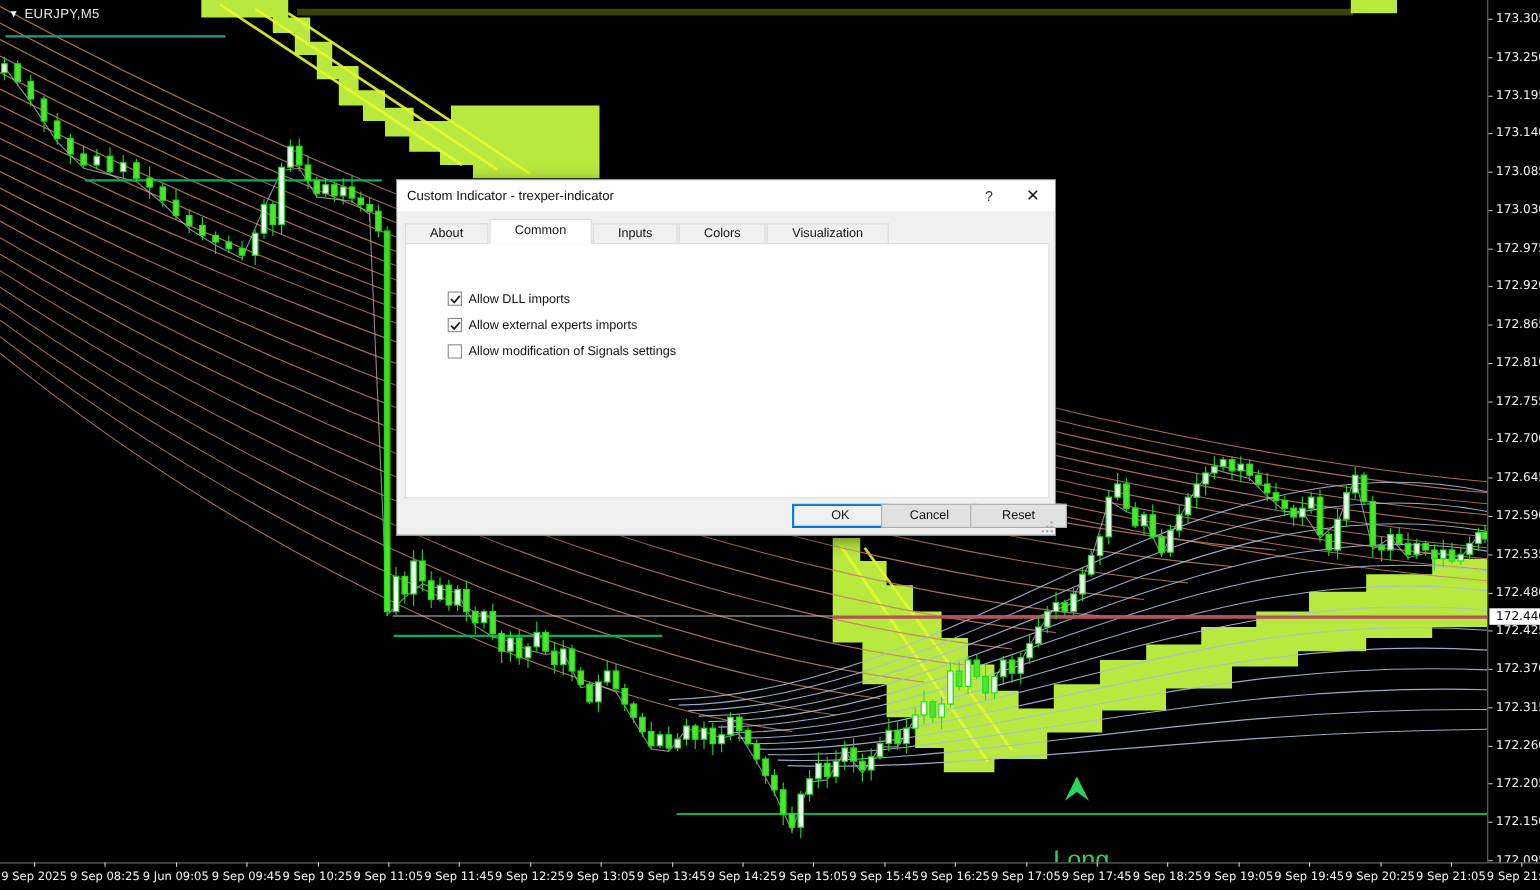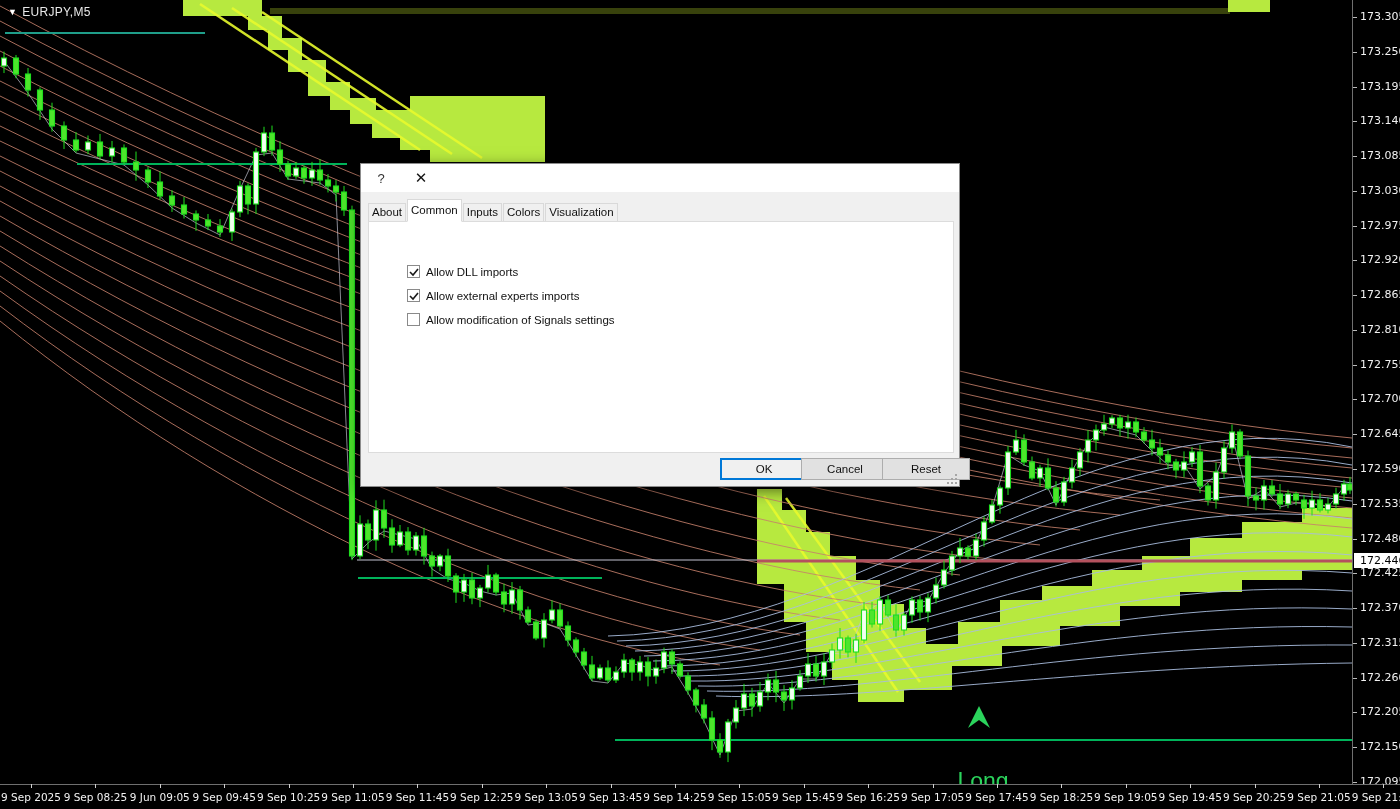--- a/index.html
+++ b/index.html
@@ -35,21 +35,21 @@
             background:#f0f0f0; border:1px solid #8c8c8c;
             box-shadow:0 4px 14px rgba(0,0,0,.55); font-size:12px; color:#000; }
   #dialog-titlebar { height:28px; background:#ffffff; display:flex; align-items:center; }
   #dialog-title { flex:1; padding-left:9px; font-size:12px; color:#111; }
   .titlebar-btn { width:40px; height:28px; display:flex; align-items:center; justify-content:center;
                   font-size:13px; color:#333; cursor:default; }
   #dialog-close { font-size:15px; color:#111; }
 
   #tab-strip { position:absolute; left:7px; top:37px; right:7px; height:21px; display:flex;
                align-items:flex-end; }
-  .tab { height:19px; line-height:17px; padding:0 3px; font-size:11.5px; background:#f0f0f0;
+  .tab { height:19px; line-height:17px; padding:0 22px; font-size:11.5px; background:#f0f0f0;
          border:1px solid #d9d9d9; border-bottom:none; margin-right:1px; color:#111; }
   .tab.active { background:#fff; height:23px; line-height:21px; position:relative; z-index:3;
                 border:1px solid #d9d9d9; border-bottom:1px solid #fff; margin-top:-2px; }
   #tab-panel { position:absolute; left:7px; top:57px; width:586px; height:232px;
                background:#ffffff; border:1px solid #dcdcdc; }
 
   .checkbox-row { position:absolute; left:46px; display:flex; align-items:center; height:15px; }
   .checkbox-box { width:13px; height:13px; background:#fff; border:1px solid #8a8a8a;
                   margin-right:6px; position:relative; }
   .checkbox-box svg { position:absolute; left:0px; top:1px; }
@@ -541,20 +541,21 @@
       <div class="time-tick" style="left: 1254.6px;"></div>
       <div class="time-label" style="left: 1254.6px;">9 Sep 20:25</div>
       <div class="time-tick" style="left: 1319px;"></div>
       <div class="time-label" style="left: 1319px;">9 Sep 21:05</div>
       <div class="time-tick" style="left: 1383.4px;"></div>
       <div class="time-label" style="left: 1383.4px;">9 Sep 21:45</div>
     </div>
 
   <div id="dialog">
     <div id="dialog-titlebar">
+      <div id="dialog-title">Custom Indicator - trexper-indicator</div>
       <div class="titlebar-btn" id="dialog-help">?</div>
       <div class="titlebar-btn" id="dialog-close">✕</div>
     </div>
 
     <div id="tab-strip">
         <div class="tab">About</div>
         <div class="tab active">Common</div>
         <div class="tab">Inputs</div>
         <div class="tab">Colors</div>
         <div class="tab">Visualization</div>

